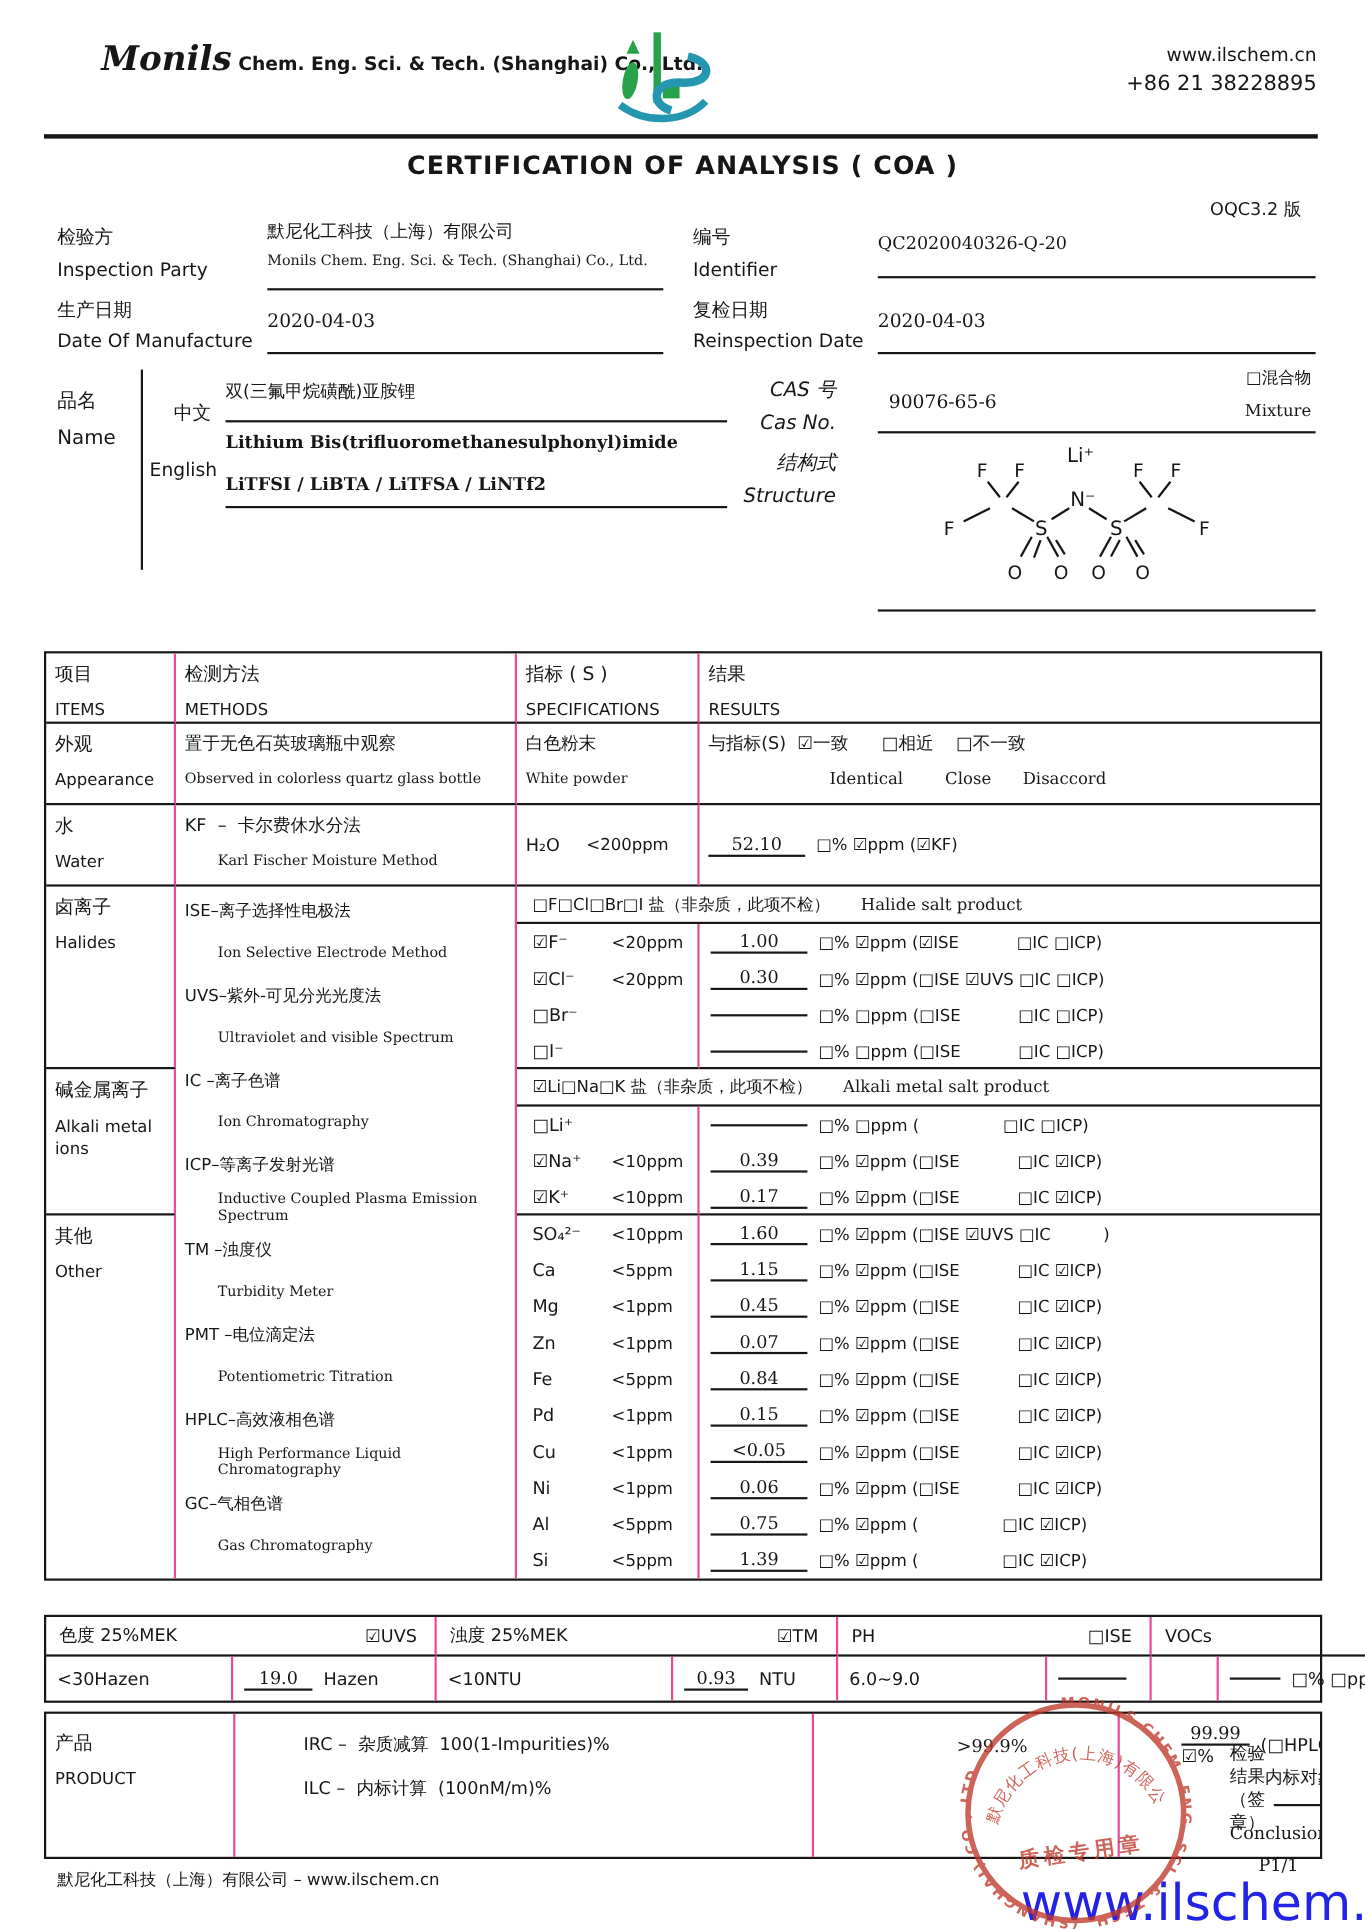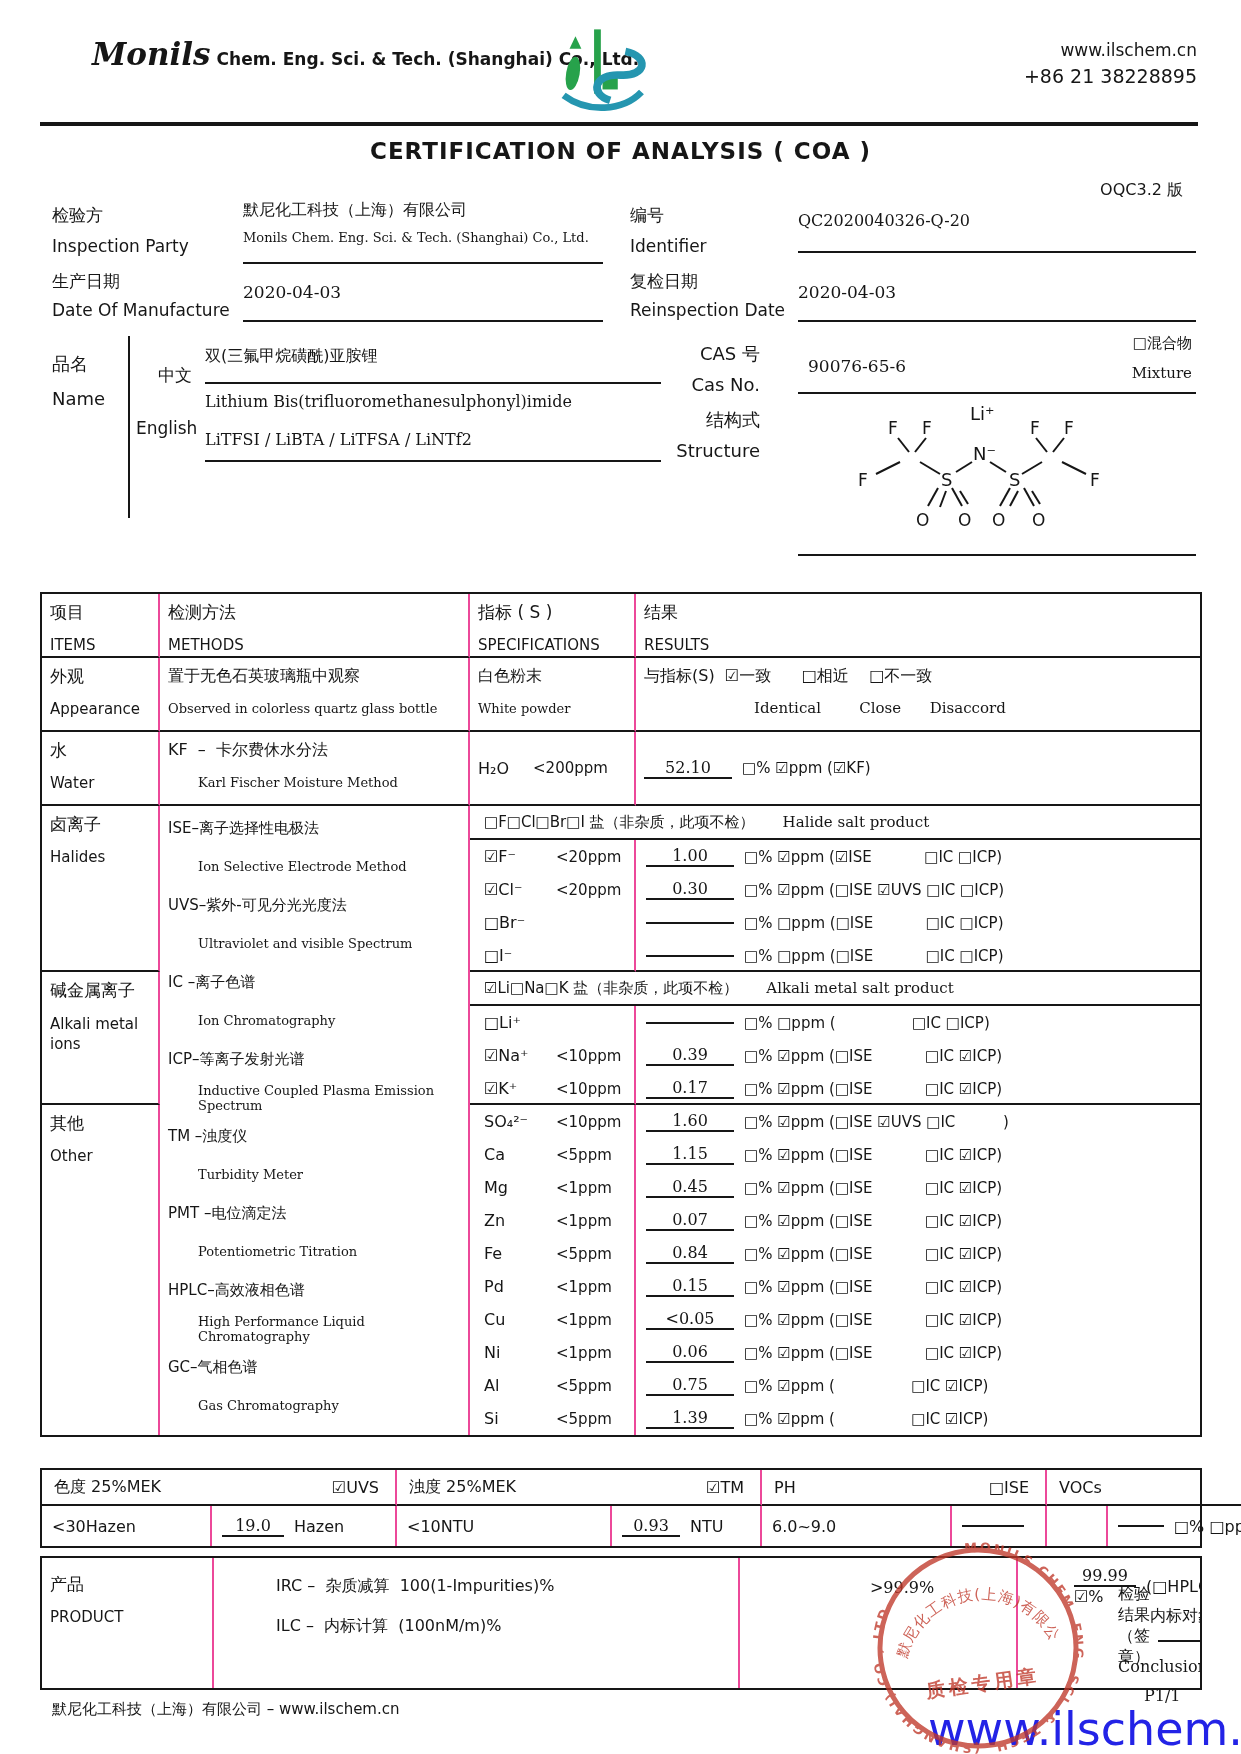--- a/index.html
+++ b/index.html
@@ -2,21 +2,21 @@
 <html><head>
 <meta charset="utf-8">
 <style>
   html,body{margin:0;padding:0;background:#e8e8e8;}
   .page{position:relative;width:1241px;height:1754px;background:#ffffff;margin:0 auto;
         color:#161616;font-family:"DejaVu Sans",sans-serif;overflow:hidden;}
   .abs{position:absolute;}
   .en{font-family:"DejaVu Serif",serif;}
   .pre{white-space:pre;}
   .u2{border-bottom:2px solid #161616;}
-  .tr{text-align:right;}
+  .tr{text-align:right;font-style:italic;}
   .vline{position:absolute;width:2px;background:#161616;}
   .rule{position:absolute;height:4px;background:#161616;}
 
   
   .brand{font-size:31px;font-weight:bold;font-style:italic;font-family:"DejaVu Serif",serif;margin-left:40px;}
   .brand-suffix{font-size:17px;font-weight:600;margin-left:6px;}
   .contact{font-size:17px;text-align:right;line-height:1.0;}
   .title{width:100%;text-align:center;font-size:23px;font-weight:bold;letter-spacing:1px;}
 
   .lbl{font-size:17px;}
@@ -107,21 +107,21 @@
   </div>
 
   <div class="abs lbl-big" style="left:52px;top:352px;">品名</div>
   <div class="abs lbl-big" style="left:52px;top:388px;">Name</div>
   <div class="vline" style="left:128px;top:336px;height:182px;"></div>
   <div class="abs lbl" style="left:158px;top:364px;font-family:Liberation Serif, serif;">中文</div>
   <div class="abs u2" style="left:205px;top:338px;width:456px;height:44px;">
     <div style="margin-top:8px;font-size:16px;">双(三氟甲烷磺酰)亚胺锂</div>
   </div>
   <div class="abs lbl" style="left:136px;top:418px;">English</div>
-  <div class="abs u2" style="left:205px;top:382px;width:456px;height:78px;">
+  <div class="abs u2" style="left:205px;top:382px;width:456px;height:78px;font-weight:bold;">
     <div class="en" style="height:38px;display:flex;align-items:center;font-size:16px;">Lithium Bis(trifluoromethanesulphonyl)imide</div>
     <div class="en" style="height:38px;display:flex;align-items:center;font-size:16px;">LiTFSI / LiBTA / LiTFSA / LiNTf2</div>
   </div>
 
   <div class="abs lbl-big tr" style="left:620px;top:342px;width:140px;">CAS 号</div>
   <div class="abs lbl-big tr" style="left:620px;top:374px;width:140px;">Cas No.</div>
   <div class="abs u2" style="left:798px;top:332px;width:398px;height:60px;">
     <div class="en abs" style="left:10px;top:24px;font-size:17px;">90076-65-6</div>
     <div class="abs" style="right:4px;top:2px;font-size:15px;">□混合物</div>
     <div class="en abs" style="right:4px;top:32px;font-size:15px;">Mixture</div>

